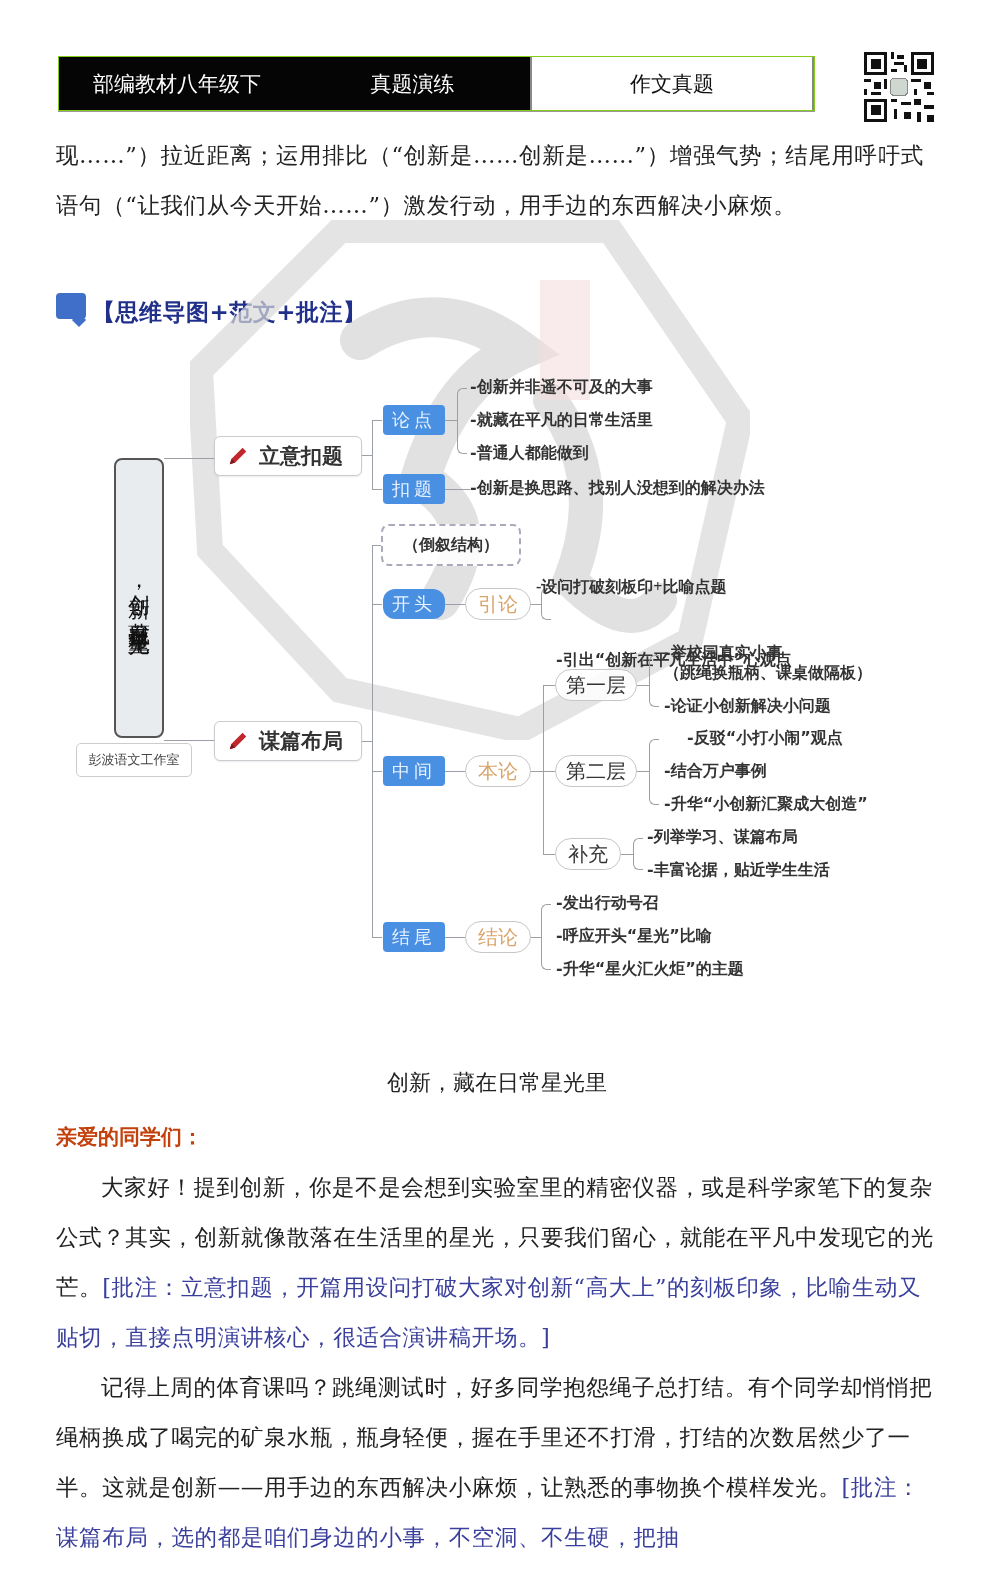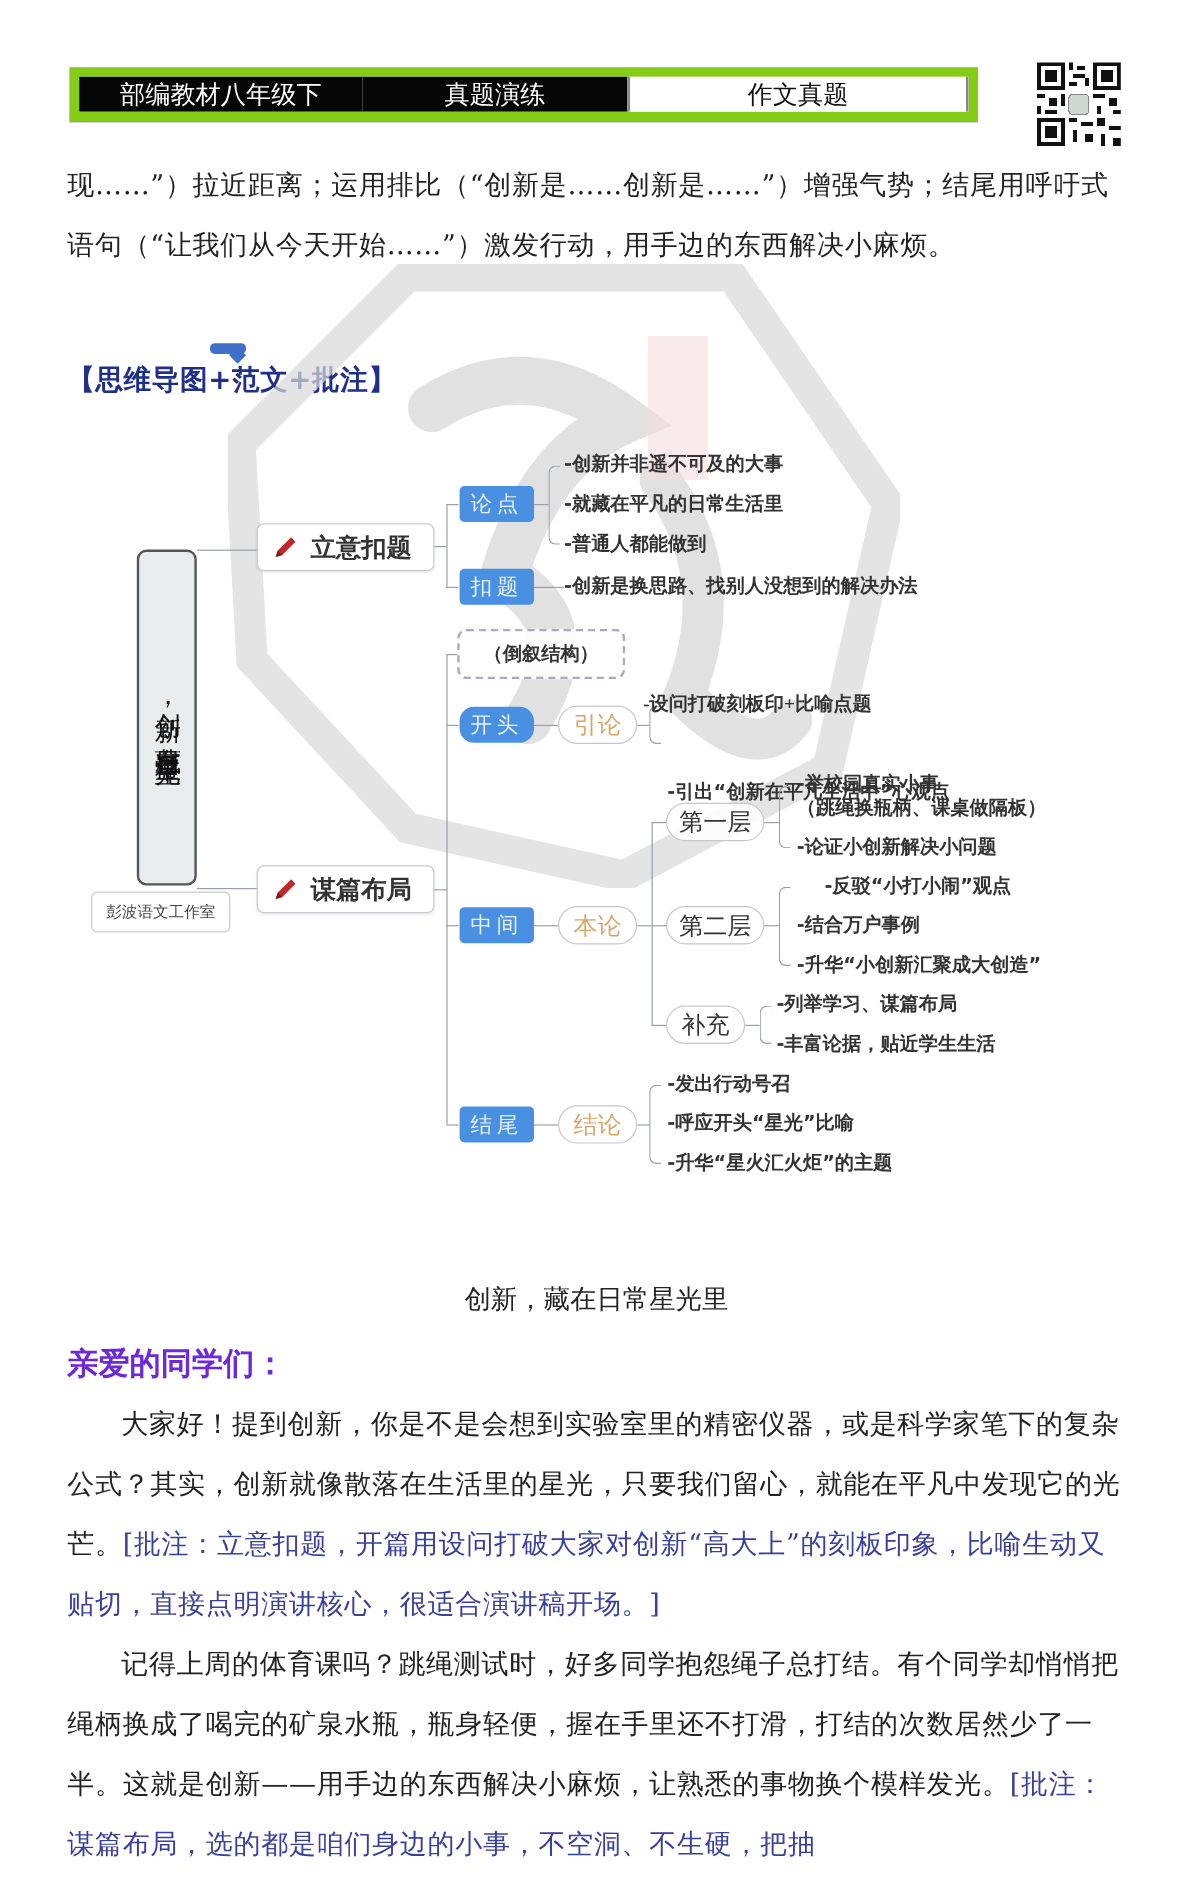--- a/index.html
+++ b/index.html
@@ -1,35 +1,35 @@
 <!DOCTYPE html>
 <html><head>
 <meta charset="utf-8">
 <style>
   * { box-sizing: border-box; margin: 0; padding: 0; }
   html, body { width: 994px; height: 1582px; background: #ffffff; overflow: hidden; }
   body { position: relative; font-family: "DejaVu Sans", "Liberation Sans", sans-serif; color: #1a1a1a; }
 
   
-  .header-bar { position: absolute; left: 58px; top: 56px; width: 757px; height: 45px; border: 8px solid #84cc16; display: flex; box-shadow: 0 1px 0 #999; }
+  .header-bar { position: absolute; left: 58px; top: 56px; width: 757px; height: 55px; border: 1px solid #84cc16; display: flex; box-shadow: 0 1px 0 #999; }
   .hb-cell { display: flex; align-items: center; justify-content: center; font-size: 21px; }
   .hb-left { width: 236px; background: #050505; color: #fff; }
   .hb-mid { width: 284px; background: #fff; color: #111; border-left: 2px solid #888; border-right: 2px solid #888; }
   .hb-right { flex: 1; background: #050505; color: #fff; }
 
   .qr { position: absolute; left: 864px; top: 52px; width: 70px; height: 70px; background: #fff; }
   .qr svg { width: 70px; height: 70px; }
 
   
   .para { position: absolute; left: 56px; width: 884px; font-family: "DejaVu Serif", "Liberation Serif", serif; font-size: 22.5px; line-height: 50px; color: #222; letter-spacing: 0.6px; }
   .p-intro { top: 130px; }
   .indent { text-indent: 2em; }
   .annot { color: #3a3f9c; }
 
-  .section-head { position: absolute; left: 56px; top: 292px; height: 40px; display: flex; align-items: center; flex-direction: column; }
+  .section-head { position: absolute; left: 56px; top: 292px; height: 40px; display: flex; align-items: center; }
   .sh-icon { width: 30px; height: 26px; background: #3f6fc9; border-radius: 4px; margin-right: 6px; position: relative; top: -6px; }
   .sh-icon::after { content: ""; position: absolute; right: 2px; bottom: -6px; width: 10px; height: 10px; background: #3f6fc9; transform: rotate(45deg); }
   .sh-text { font-size: 23px; color: #1f2f8a; font-weight: bold; letter-spacing: 0.5px; }
   .watermark { position: absolute; left: 190px; top: 220px; width: 560px; height: 520px; }
   .mm-line { position: absolute; background: #9aa0a6; }
   .root { position: absolute; left: 114px; top: 458px; width: 50px; height: 280px; border: 2px solid #555; border-radius: 8px; background: #e9ecef; display: flex; align-items: center; justify-content: center; }
   .root-text { writing-mode: vertical-rl; font-size: 22px; color: #111; letter-spacing: 2px; }
   .studio-tag { position: absolute; left: 76px; top: 743px; width: 116px; height: 34px; border: 1px solid #ccc; border-radius: 5px; background: #fff; font-size: 13px; color: #444; display: flex; align-items: center; justify-content: center; }
 
   .main-node { position: absolute; height: 40px; border: 1px solid #c9ccd0; border-radius: 6px; background: #fff; display: flex; align-items: center; padding: 0 12px; font-size: 21px; color: #333; font-weight: bold; box-shadow: 0 1px 2px rgba(0,0,0,0.08); }
@@ -39,21 +39,21 @@
   .pill-node { position: absolute; height: 32px; border: 1px solid #c7c7c7; border-radius: 16px; background: rgba(255,255,255,0.85); display: flex; align-items: center; justify-content: center; font-size: 20px; }
   .pill-orange { width: 66px; color: #d9a46a; }
   .pill-dark { width: 82px; color: #333; }
   .dashed-node { position: absolute; left: 381px; top: 524px; width: 140px; height: 42px; border: 2px dashed #aab; border-radius: 8px; background: rgba(255,255,255,0.9); display: flex; align-items: center; justify-content: center; font-size: 16px; color: #333; font-weight: bold; }
 
   .leaf { position: absolute; font-size: 16px; color: #333; font-weight: bold; white-space: nowrap; }
   .bracket { position: absolute; border: 1px solid #9aa0a6; border-right: none; border-radius: 6px 0 0 6px; }
 
   .mm-caption { position: absolute; left: 0; width: 994px; top: 1068px; text-align: center; font-size: 22px; color: #222; }
 
-  .greeting { position: absolute; left: 56px; top: 1115px; font-family: Liberation Serif, serif; font-size: 26px; font-weight: bold; color: #6d28d9; line-height: 44px; }
+  .greeting { position: absolute; left: 56px; top: 1115px; font-family: Liberation Sans, sans-serif; font-size: 21px; font-weight: bold; color: #c2410c; line-height: 44px; }
 </style>
 </head>
 <body>
 
 <div class="header-bar">
   <div class="hb-cell hb-left">部编教材八年级下</div>
   <div class="hb-cell hb-right">真题演练</div>
   <div class="hb-cell hb-mid">作文真题</div>
 </div>
 <div class="qr">

